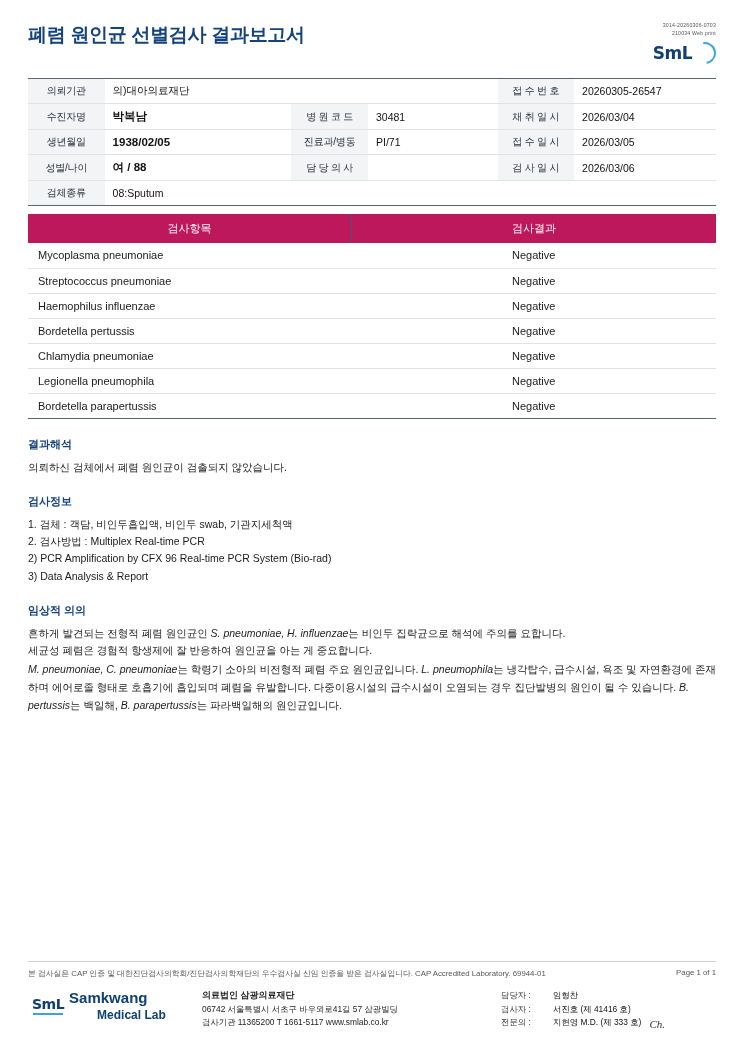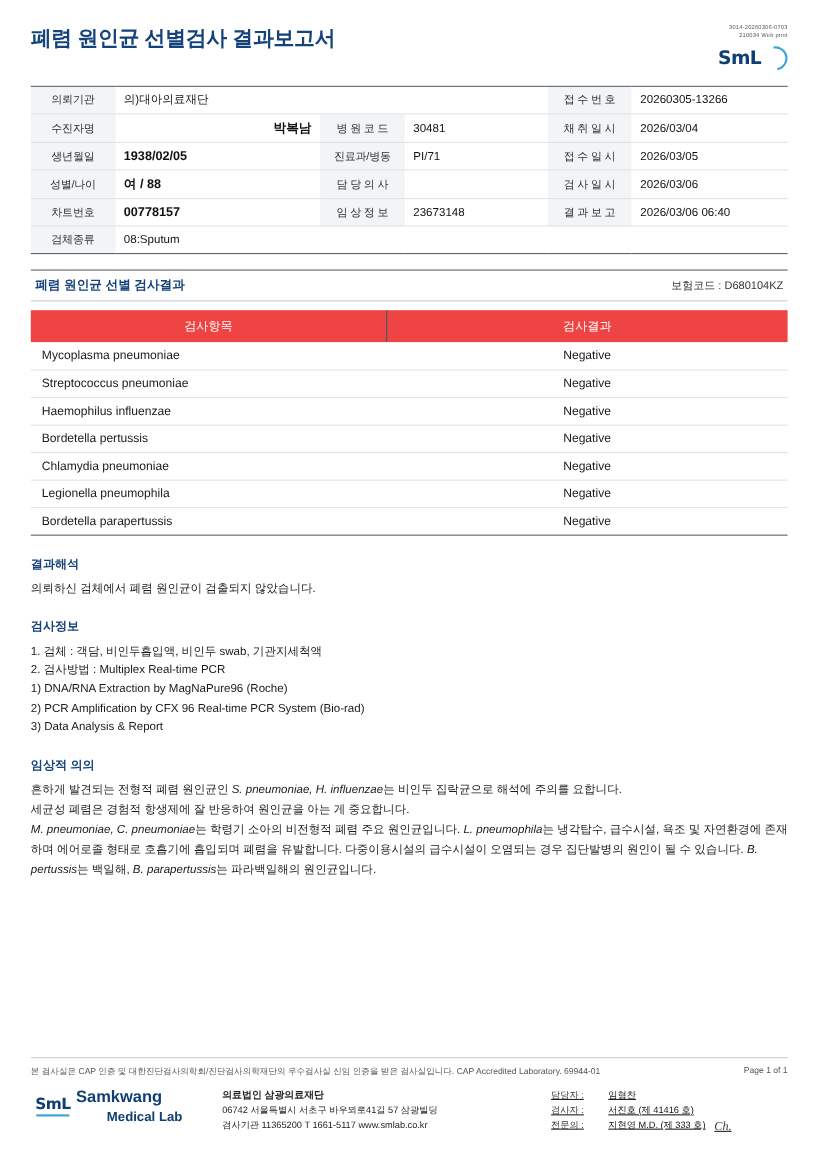--- a/index.html
+++ b/index.html
@@ -92,21 +92,21 @@
     width: 78px;
     text-align: center;
     font-size: 10px;
     letter-spacing: -0.2px;
   }
   .val {
     font-size: 10.5px;
     color: #111;
   }
   .val.bold { font-weight: bold; font-size: 11.5px; }
-  .w-v1 { width: 190px; text-align: right; }
+  .w-v1 { width: 190px; }
   .w-v2 { width: 132px; }
   .w-v3 { width: 144px; }
 
   
   .section-bar {
     margin-top: 14px;
     border-top: 1.4px solid #5a6470;
     border-bottom: 1px solid #c9ced5;
     padding: 6px 4px 6px 4px;
     display: flex;
@@ -124,21 +124,21 @@
   }
 
   
   .result-table {
     width: 100%;
     border-collapse: collapse;
     margin-top: 8px;
     font-size: 11px;
   }
   .result-table th {
-    background: #ef4444;
+    background: #be185d;
     color: #fff;
     font-weight: normal;
     font-size: 11px;
     padding: 7px 0;
     border-right: 1px solid #46586b;
   }
   .result-table th:last-child { border-right: none; }
   .result-table td {
     border-bottom: 1px solid #dfe3e8;
     padding: 1px 10px;
@@ -222,21 +222,21 @@
     line-height: 1.55;
     color: #222;
   }
   .footer-addr .org { font-weight: bold; font-size: 9px; }
   .footer-sign {
     width: 215px;
     font-size: 8.4px;
     line-height: 1.62;
     color: #222;
   }
-  .sign-row { display: flex; text-decoration: underline; }
+  .sign-row { display: flex; }
   .sign-k { width: 52px; color: #333; }
   .sign-v { color: #111; }
   .sign-mark {
     font-style: italic;
     font-family: "Liberation Serif", serif;
     font-size: 11px;
     color: #333;
     margin-left: 8px;
   }
 </style>
@@ -258,21 +258,21 @@
       </div>
     </div>
   </div>
 
   <table class="info-table">
     <tbody>
       <tr>
         <td class="lbl">의뢰기관</td>
         <td class="val" colspan="3">의)대아의료재단</td>
         <td class="lbl">접 수 번 호</td>
-        <td class="val w-v3">20260305-13266</td>
+        <td class="val w-v3">20260305-26547</td>
       </tr>
       <tr>
         <td class="lbl">수진자명</td>
         <td class="val bold w-v1">박복남</td>
         <td class="lbl">병 원 코 드</td>
         <td class="val w-v2">30481</td>
         <td class="lbl">채 취 일 시</td>
         <td class="val w-v3">2026/03/04</td>
       </tr>
       <tr>
@@ -285,38 +285,26 @@
       </tr>
       <tr>
         <td class="lbl">성별/나이</td>
         <td class="val bold">여 / 88</td>
         <td class="lbl">담 당 의 사</td>
         <td class="val"></td>
         <td class="lbl">검 사 일 시</td>
         <td class="val">2026/03/06</td>
       </tr>
       <tr>
-        <td class="lbl">차트번호</td>
-        <td class="val bold">00778157</td>
-        <td class="lbl">임 상 정 보</td>
-        <td class="val">23673148</td>
-        <td class="lbl">결 과 보 고</td>
-        <td class="val">2026/03/06 06:40</td>
-      </tr>
-      <tr>
         <td class="lbl">검체종류</td>
         <td class="val" colspan="5">08:Sputum</td>
       </tr>
     </tbody>
   </table>
 
-  <div class="section-bar">
-    <div class="section-title">폐렴 원인균 선별 검사결과</div>
-    <div class="section-right">보험코드 : D680104KZ</div>
-  </div>
 
   <table class="result-table">
     <thead>
       <tr>
         <th class="cell-name">검사항목</th>
         <th>검사결과</th>
       </tr>
     </thead>
     <tbody>
       <tr>
@@ -352,21 +340,20 @@
 
   <div class="block">
     <div class="block-title">결과해석</div>
     <div class="block-line">의뢰하신 검체에서 폐렴 원인균이 검출되지 않았습니다.</div>
   </div>
 
   <div class="block">
     <div class="block-title">검사정보</div>
     <div class="block-line">1. 검체 : 객담, 비인두흡입액, 비인두 swab, 기관지세척액</div>
     <div class="block-line">2. 검사방법 : Multiplex Real-time PCR</div>
-    <div class="block-line">1) DNA/RNA Extraction by MagNaPure96 (Roche)</div>
     <div class="block-line">2) PCR Amplification by CFX 96 Real-time PCR System (Bio-rad)</div>
     <div class="block-line">3) Data Analysis &amp; Report</div>
   </div>
 
   <div class="block">
     <div class="block-title">임상적 의의</div>
     <div class="block-line">
       <span>흔하게 발견되는 전형적 폐렴 원인균인 </span><span class="it">S. pneumoniae, H. influenzae</span><span>는 비인두 집락균으로 해석에 주의를 요합니다.</span>
     </div>
     <div class="block-line">세균성 폐렴은 경험적 항생제에 잘 반응하여 원인균을 아는 게 중요합니다.</div>

